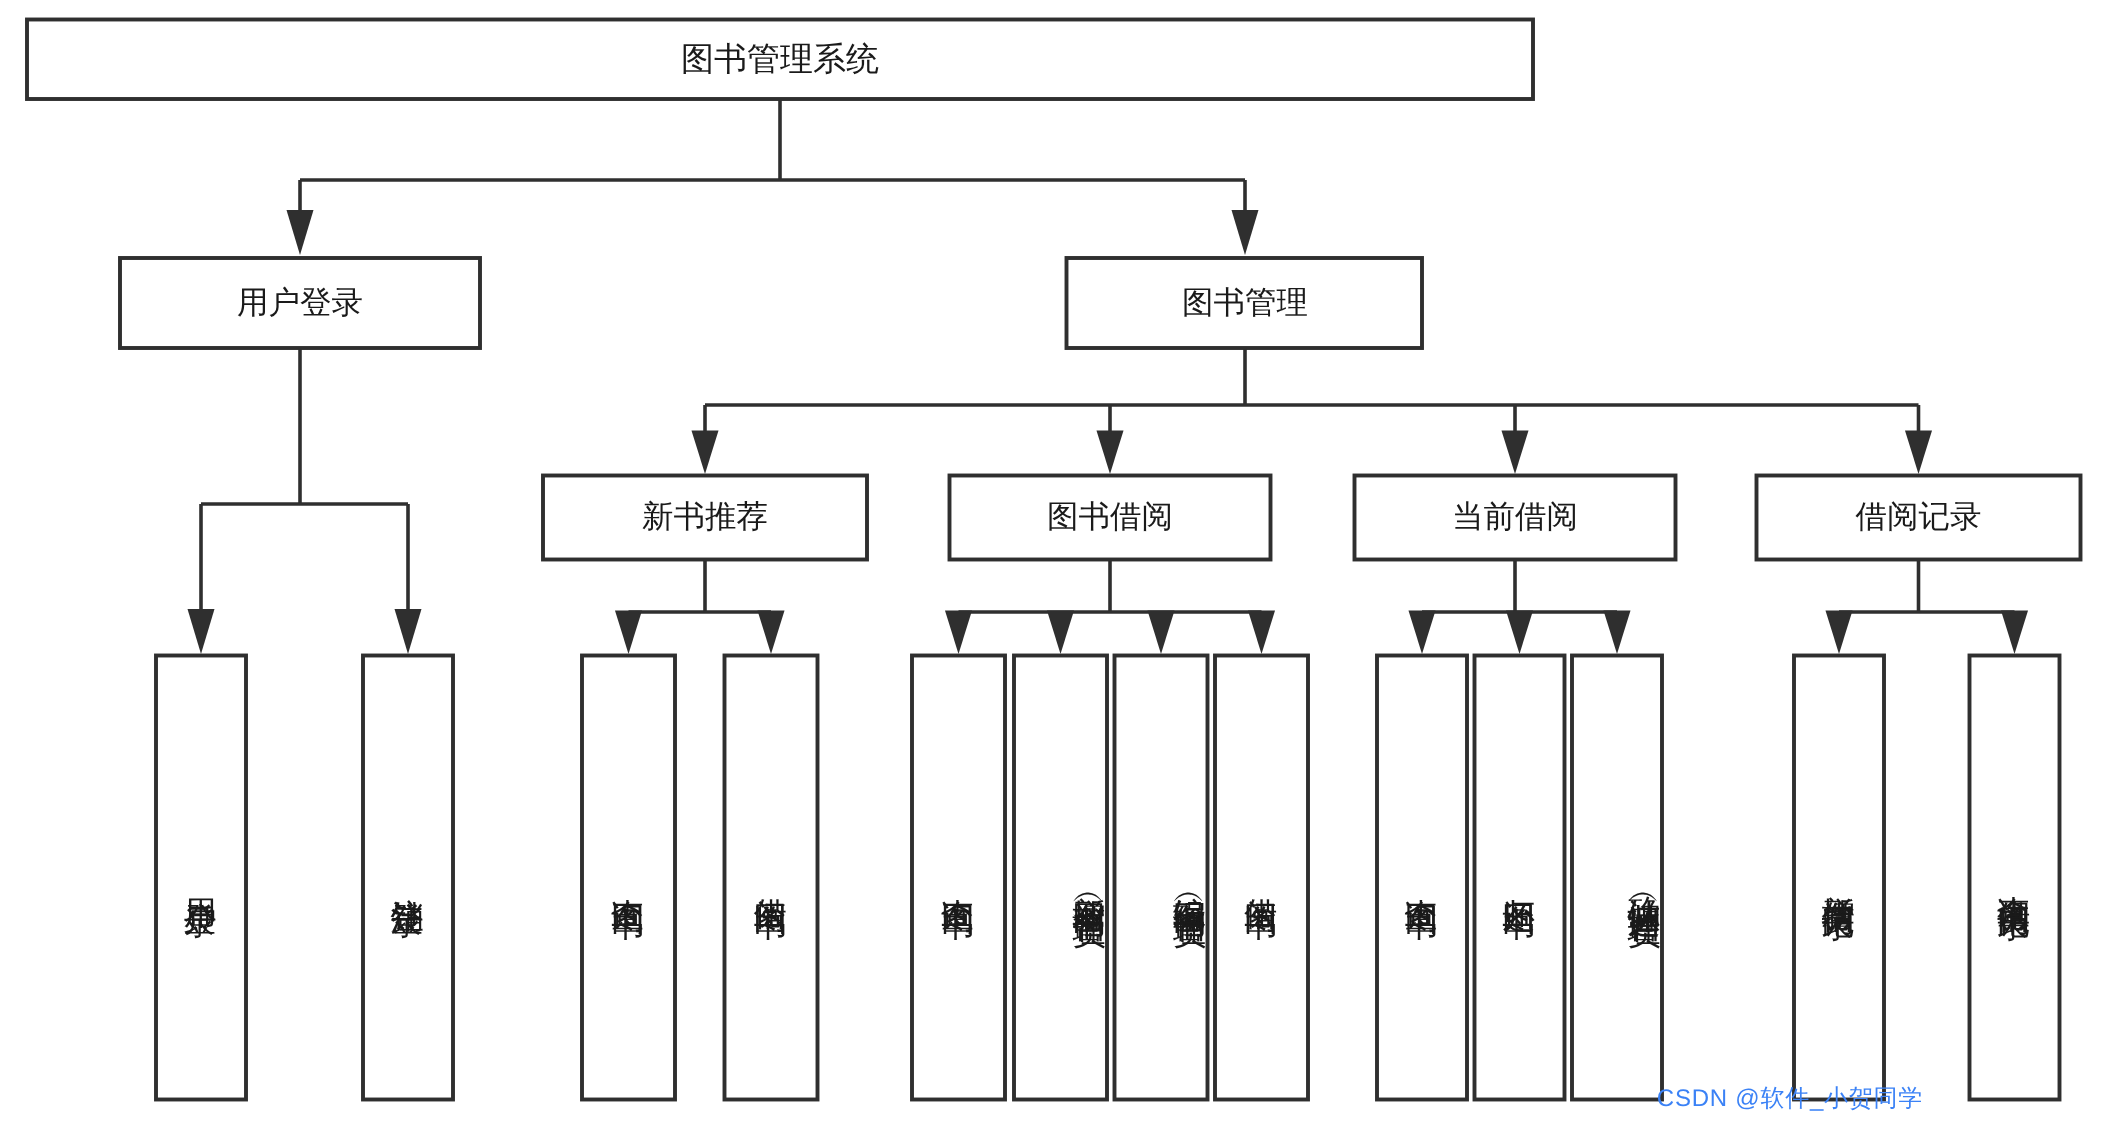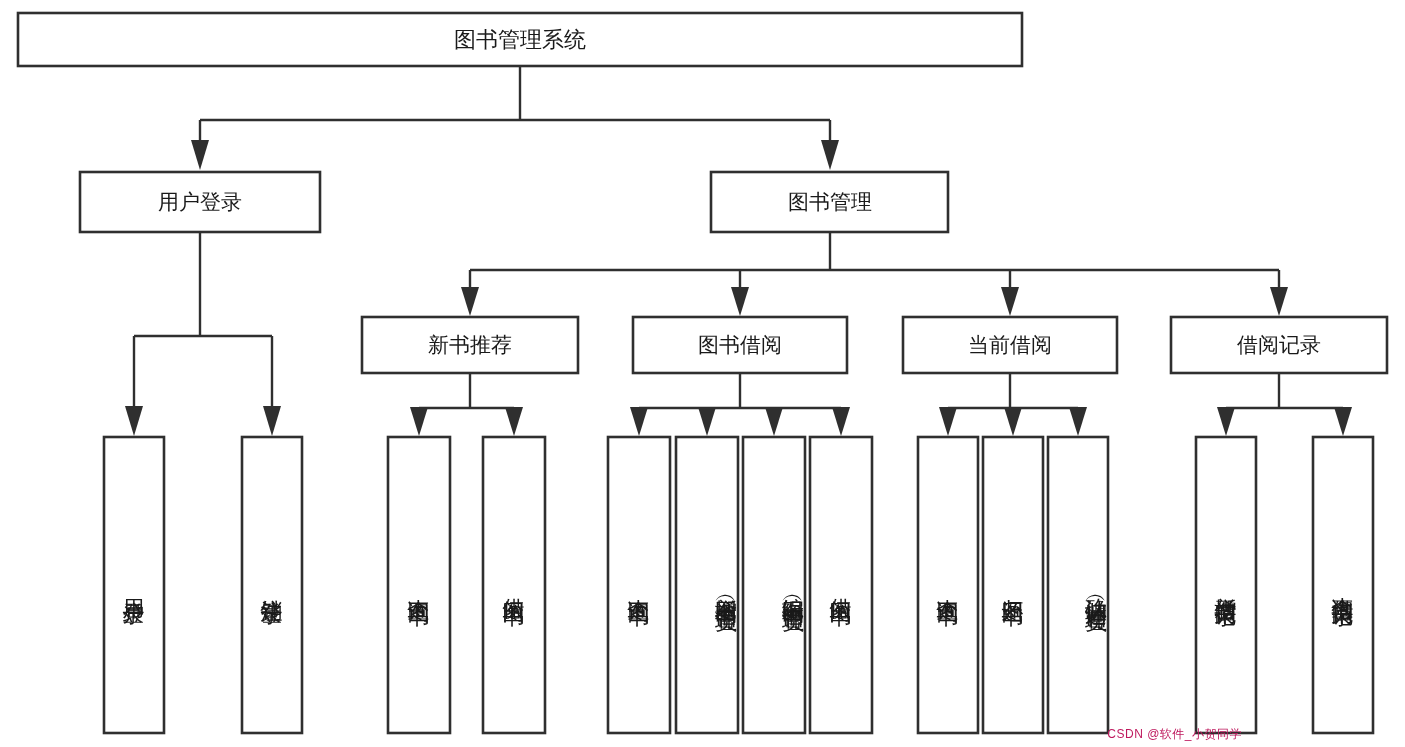--- a/index.html
+++ b/index.html
@@ -11,20 +11,21 @@
     width: 1405px;
     height: 747px;
     font-family: "Liberation Sans", "DejaVu Sans", sans-serif;
     overflow: hidden;
   }
   #diagram-root {
     position: relative;
     width: 1250px;
     height: 747px;
     background: #ffffff;
+    padding-left: 40px;
   }
   svg.diagram-svg {
     position: absolute;
     top: 0;
     left: 0;
     width: 1405px;
     height: 747px;
   }
   .node-rect {
     fill: #ffffff;
@@ -72,22 +73,22 @@
     pointer-events: none;
   }
   .leaf-label.align-top {
     align-items: flex-start;
   }
   .watermark {
     position: absolute;
     right: 8px;
     bottom: 4px;
     font-family: "Liberation Sans", "DejaVu Sans", sans-serif;
-    font-size: 12px;
-    color: #be185d;
+    font-size: 16px;
+    color: #3b82f6;
     white-space: nowrap;
     letter-spacing: 0.5px;
   }
 </style>
 </head>
 <body>
 
 <div id="diagram-root">
 
   <svg class="diagram-svg" viewBox="0 0 1405 747">

